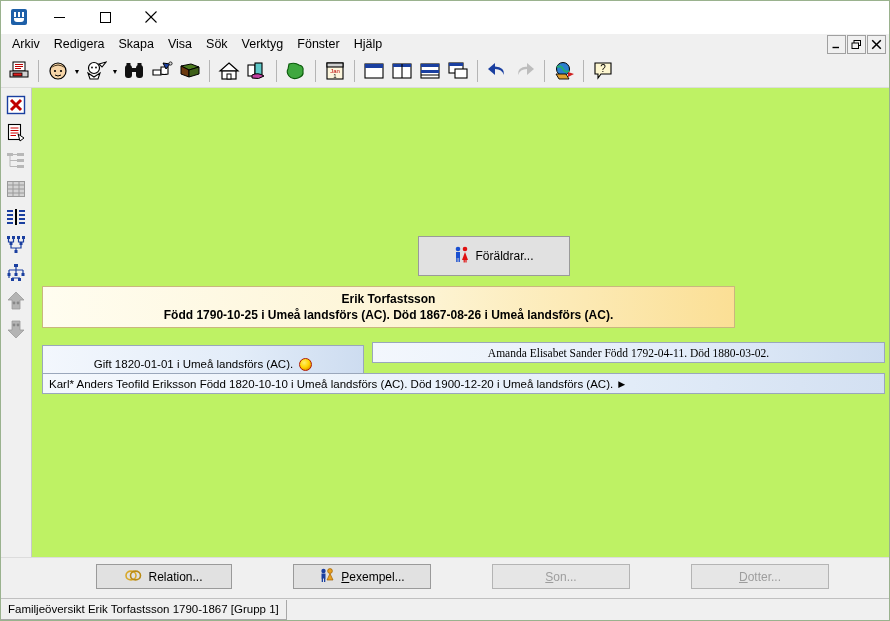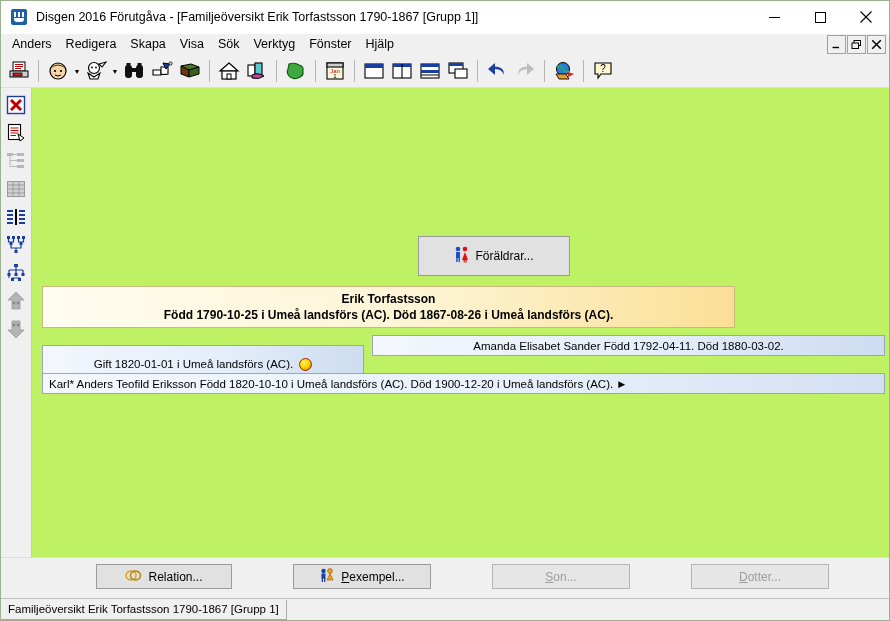--- a/index.html
+++ b/index.html
@@ -202,27 +202,27 @@
   .marker-dot {
     width: 13px; height: 13px;
     border-radius: 50%;
     background: radial-gradient(circle at 38% 33%, #ffef6a 0%, #ffd400 48%, #e8a800 70%, #cc2a00 100%);
     border: 1px solid #b01a00;
     box-sizing: border-box;
     flex: 0 0 auto;
   }
   .row-partner {
     position: absolute;
-    left: 340px; top: 247px;
+    left: 340px; top: 254px;
     width: 513px; height: 21px;
     box-sizing: border-box;
     border: 1px solid #9aa7bb;
     background: linear-gradient(to right, #f3f7fd 0%, #e3edf9 60%, #cddcf0 100%);
     display: flex; align-items: center; justify-content: center;
-    font-size: 11.5px; color: #000;
+    font-size: 11.5px; color: #000; font-family: Liberation Serif, serif;
   }
   .row-child {
     position: absolute;
     left: 10px; top: 285px;
     width: 843px; height: 21px;
     box-sizing: border-box;
     border: 1px solid #9aa7bb;
     background: linear-gradient(to right, #f4f8fd 0%, #e7f0fa 60%, #d3e0f2 100%);
     display: flex; align-items: center;
     padding-left: 6px;
@@ -290,21 +290,20 @@
     border-left: 1px solid #a8a8a8;
   }
 </style>
 </head>
 <body>
 
 <div id="app">
 
   <div class="titlebar">
     <div class="app-icon"></div>
-    <div class="title-text">Disgen 2016 Förutgåva - [Familjeöversikt Erik Torfastsson 1790-1867 [Grupp 1]]</div>
     <div class="win-btns">
       <div class="win-btn">
         <svg width="11" height="11" viewBox="0 0 11 11">
             <line x1="0" y1="5.5" x2="11" y2="5.5" stroke="#000" stroke-width="1"></line>
           </svg>
       </div>
       <div class="win-btn">
         <svg width="11" height="11" viewBox="0 0 11 11">
             <rect x="0.5" y="0.5" width="10" height="10" fill="none" stroke="#000" stroke-width="1"></rect>
           </svg>
@@ -312,21 +311,21 @@
       <div class="win-btn">
         <svg width="12" height="12" viewBox="0 0 12 12">
             <line x1="0.5" y1="0.5" x2="11.5" y2="11.5" stroke="#000" stroke-width="1.1"></line>
             <line x1="11.5" y1="0.5" x2="0.5" y2="11.5" stroke="#000" stroke-width="1.1"></line>
           </svg>
       </div>
     </div>
   </div>
 
   <div class="menubar">
-    <div class="menu-item">Anders</div>
+    <div class="menu-item">Arkiv</div>
     <div class="menu-item">Redigera</div>
     <div class="menu-item">Skapa</div>
     <div class="menu-item">Visa</div>
     <div class="menu-item">Sök</div>
     <div class="menu-item">Verktyg</div>
     <div class="menu-item">Fönster</div>
     <div class="menu-item">Hjälp</div>
 
     <div class="mdi-btns">
       <div class="mdi-btn">

